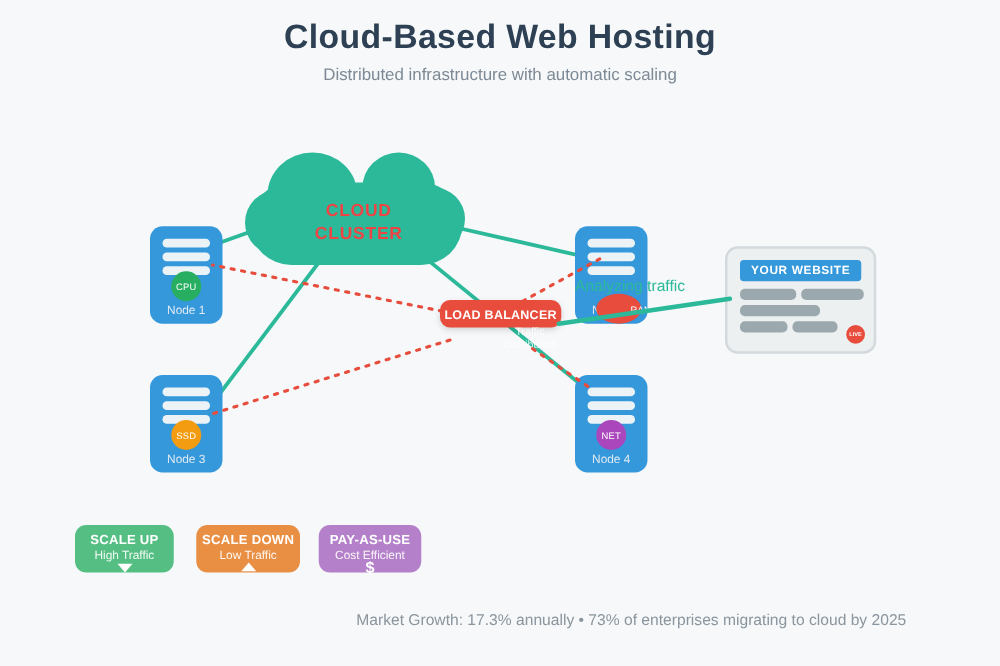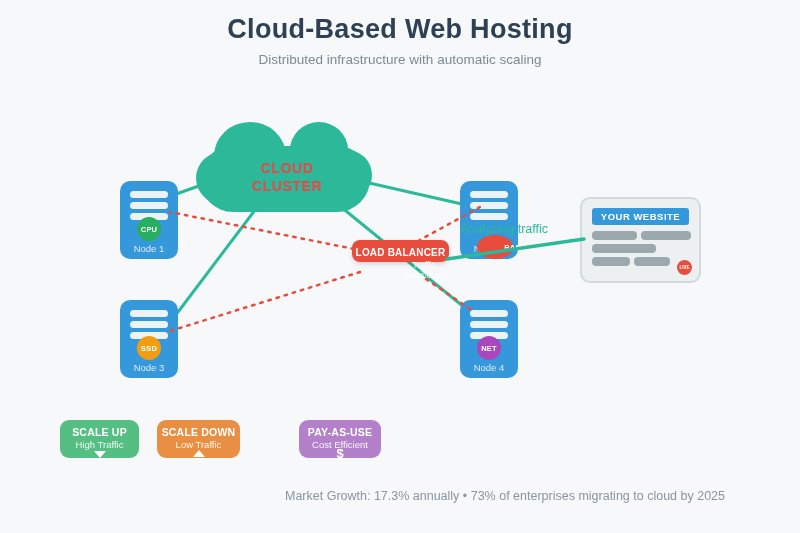--- a/index.html
+++ b/index.html
@@ -33,21 +33,21 @@
     border-radius:10px; z-index:2;
   }
   .node .bar {
     position:absolute; left:10px; width:38px; height:7px;
     background:#ecf3f7; border-radius:3.5px;
   }
   .node .bar.b1{top:10px} .node .bar.b2{top:21px} .node .bar.b3{top:32px}
   .node-badge {
     position:absolute; width:24px; height:24px; border-radius:50%;
     display:flex; align-items:center; justify-content:center;
-    color:#fff; font-size:7.5px; font-weight:700; letter-spacing:.2px;
+    color:#fff; font-size:7.5px; font-weight:400; letter-spacing:.2px;
   }
   .node .node-badge { left:17px; top:36px; }
   .badge-cpu{background:#27ae60} .badge-ram{background:#e74c3c}
   .badge-ssd{background:#f39c12} .badge-net{background:#ab47bc}
   .node-label {
     position:absolute; bottom:5px; left:0; width:100%; text-align:center;
     color:#dfeaf2; font-size:9.5px;
   }
   #node2-badge { position:absolute; left:477px; top:235px; z-index:4;padding-left:36px; }
   
@@ -85,21 +85,21 @@
   }
   
   .feature-badge {
     position:absolute; top:420px; height:38px; border-radius:9px;
     text-align:center; color:#fff; z-index:2;
   }
   .fb-title { margin-top:6px; font-size:10.5px; font-weight:700; letter-spacing:.2px; }
   .fb-subtitle { margin-top:1px; font-size:9.5px; color:rgba(255,255,255,.92); }
   #badge-scale-up   { left:60px;  width:79px; background:#55bf83; }
   #badge-scale-down { left:157px; width:83px; background:#e98f44; }
-  #badge-pay-as-use { left:255px; width:82px; background:#b380c9;margin-left:44px; }
+  #badge-pay-as-use { left:255px; width:82px; background:#b380c9; }
   #badge-uptime     { left:500px; width:118px; background:#5b6b7b; }
   .tri { position:absolute; left:50%; transform:translateX(-50%); width:0; height:0; }
   .tri-down { bottom:0; border-left:6px solid transparent; border-right:6px solid transparent; border-top:7px solid #fff; }
   .tri-up   { bottom:1px; border-left:6px solid transparent; border-right:6px solid transparent; border-bottom:7px solid #fff; }
   .dollar-glyph {
     position:absolute; left:50%; bottom:-3px; transform:translateX(-50%);
     font-size:13px; font-weight:700; color:#fff;
   }
   .uptime-dots { position:absolute; bottom:3px; left:50%; transform:translateX(-50%); display:flex; gap:7px; }
   .uptime-dots i { width:5px; height:5px; border-radius:50%; background:#3ecf77; }

